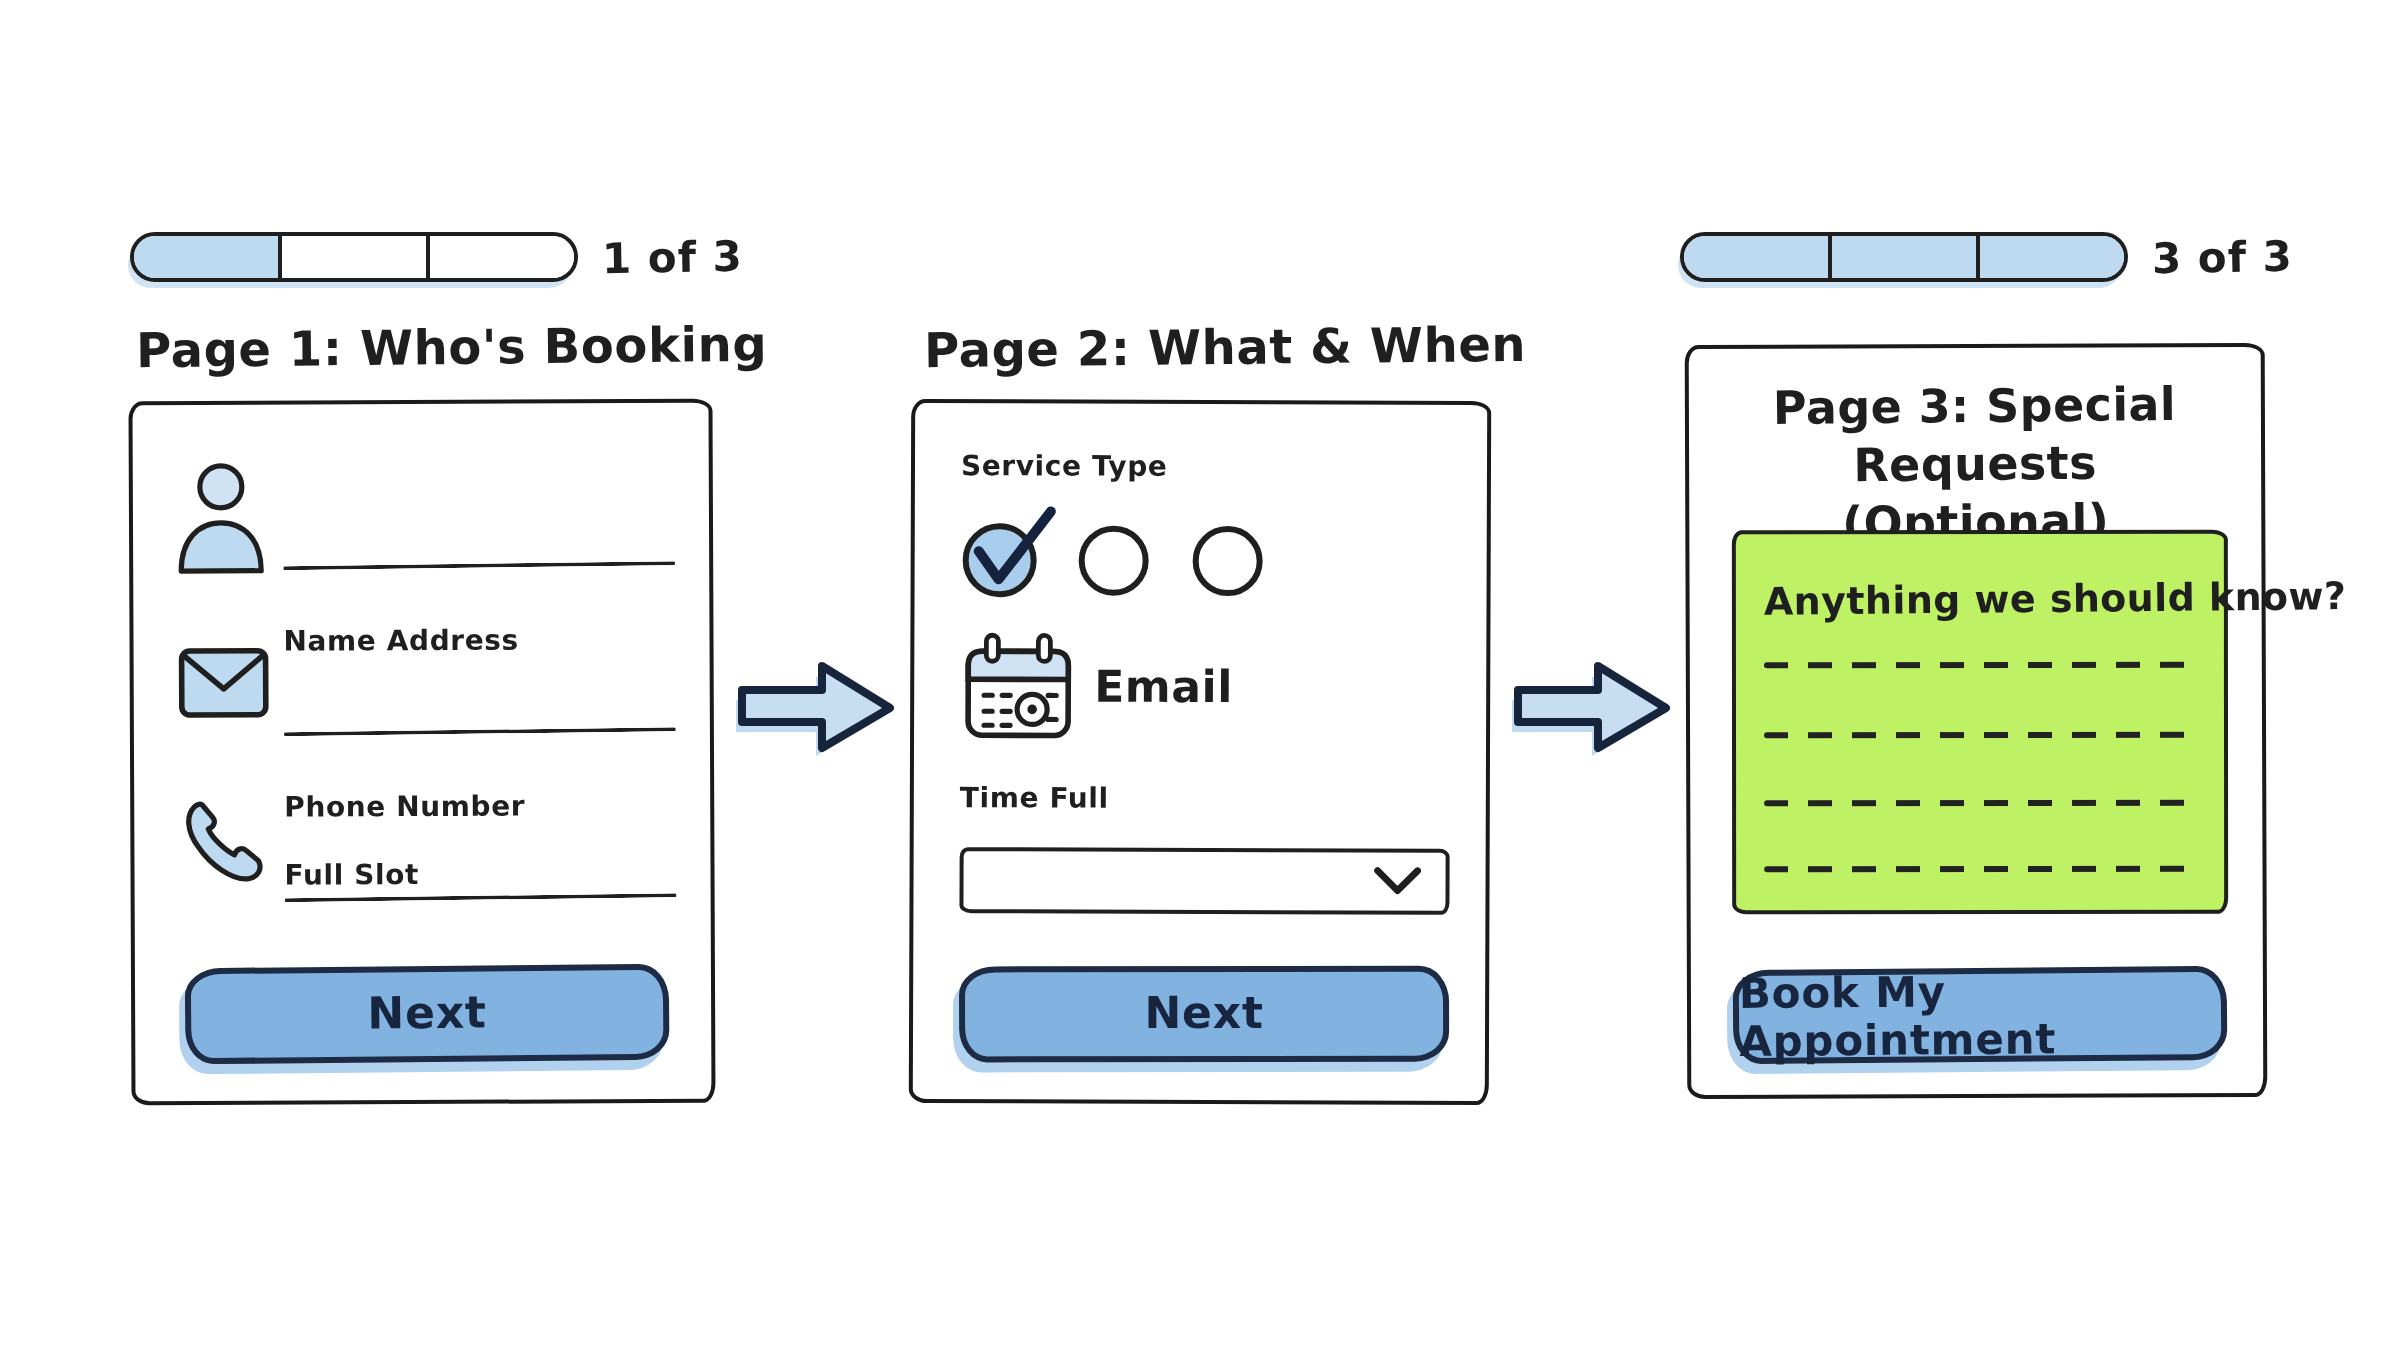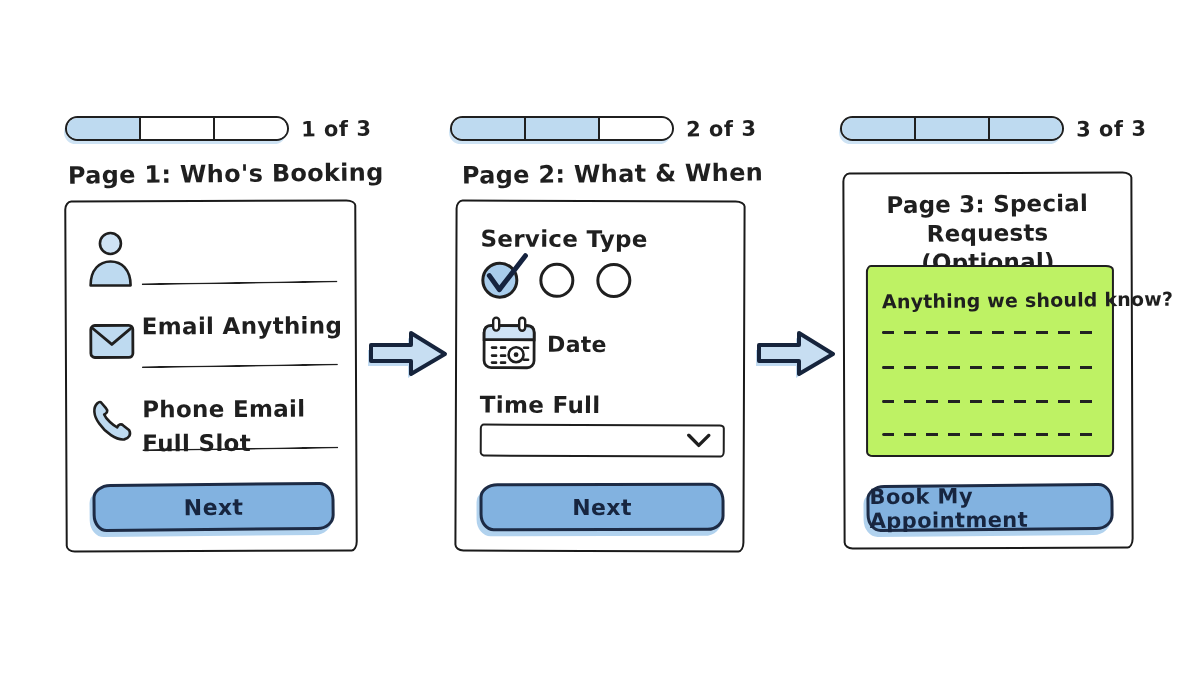--- a/index.html
+++ b/index.html
@@ -19,21 +19,21 @@
 
   .panel-title { position:absolute; font-size:24px; font-weight:700; letter-spacing:.3px;
                  transform:rotate(-0.6deg); white-space:nowrap; }
 
   .sketch-box { position:absolute; background:#fff; border:2.5px solid #1a1a1a;
                 border-radius:7px 10px 6px 9px / 9px 6px 10px 7px; }
   .box-1 { transform:rotate(-0.25deg); }
   .box-2 { transform:rotate(0.2deg); }
   .box-3 { transform:rotate(-0.2deg); }
 
-  .field-label { position:absolute; font-size:23px; font-weight:600; letter-spacing:.3px; white-space:nowrap; }
+  .field-label { position:absolute; font-size:14px; font-weight:600; letter-spacing:.3px; white-space:nowrap; }
   .underline { position:absolute; height:0; border-bottom:2.5px solid #1f1f1f;
                transform:rotate(-0.5deg); border-radius:2px; }
   .icon { position:absolute; }
 
   .btn { position:absolute; display:flex; align-items:center; justify-content:center;
          background:#82b2e0; border:3px solid #1d2b45; color:#17253f;
          border-radius:18px 15px 17px 14px / 14px 18px 15px 17px;
          font-size:22px; font-weight:700; letter-spacing:.4px; cursor:pointer;
          box-shadow:-3px 5px 0 0 rgba(169,205,236,.9); transform:rotate(-0.3deg); }
 
@@ -77,45 +77,37 @@
       <circle cx="24" cy="13" r="10.5" fill="#cfe3f5" stroke="#1f1f1f" stroke-width="2.6"></circle>
       <path d="M4 55 C4 39 13 31 24 31 C35 31 44 39 44 55 Z" fill="#bedaf0" stroke="#1f1f1f" stroke-width="2.6" stroke-linejoin="round"></path>
     </svg>
     <div class="field-label" style="left:75px; top:228px;">Full Slot</div>
     <div class="underline" style="left:75px; top:80px; width:196px;"></div>
 
     <svg class="icon" style="left:21px; top:120px;" width="48" height="38" viewBox="0 0 48 38">
       <rect x="3" y="3" width="42" height="32" rx="4" fill="#bedaf0" stroke="#1f1f1f" stroke-width="2.8"></rect>
       <path d="M5 6 L24 22 L43 6" fill="none" stroke="#1f1f1f" stroke-width="2.8" stroke-linejoin="round" stroke-linecap="round"></path>
     </svg>
-    <div class="field-label" style="left:75px; top:111px;">Email Anything</div>
+    <div class="field-label" style="left:75px; top:111px;">Name Address</div>
     <div class="underline" style="left:75px; top:163px; width:196px;"></div>
 
     <svg class="icon" style="left:23px; top:196px;" width="46" height="50" viewBox="0 0 46 50">
       <path d="M7 5 C3 9 3 17 9 25 C15 34 26 42 34 41 C39 40 41 36 39 32 L33 27 C31 25 28 26 27 29 C23 27 16 21 14 16 C17 15 18 12 16 10 L11 4 C10 3 8 4 7 5 Z" fill="#bedaf0" stroke="#1f1f1f" stroke-width="2.6" stroke-linejoin="round"></path>
     </svg>
-    <div class="field-label" style="left:75px; top:194px;">Phone Email</div>
+    <div class="field-label" style="left:75px; top:194px;">Phone Number</div>
     <div class="underline" style="left:75px; top:246px; width:196px;"></div>
 
     <div class="btn" style="left:25px; top:281px; width:242px; height:48px;">Next</div>
   </div>
 
   <svg class="arrow" style="left:368px; top:330px;" width="82" height="54" viewBox="0 0 82 54">
     <polygon points="0,20 40,20 40,8 72,28 40,48 40,36 0,36" fill="#b5d4ee" opacity="0.85"></polygon>
     <polygon points="3,15 43,15 43,3 77,24 43,44 43,31 3,31" fill="#c7def2" stroke="#16243c" stroke-width="4" stroke-linejoin="round"></polygon>
   </svg>
 
-  <div class="progress-row" style="left:450px; top:116px;">
-    <div class="pbar">
-      <div class="pseg filled"></div>
-      <div class="pseg filled"></div>
-      <div class="pseg"></div>
-    </div>
-    <div class="plabel">2 of 3</div>
-  </div>
 
   <div class="panel-title" style="left:462px; top:160px;">Page 2: What &amp; When</div>
 
   <div class="sketch-box box-2" style="left:455px; top:200px; width:290px; height:352px;">
 
     <div class="field-label" style="left:23px; top:24px;">Service Type</div>
 
     <div class="radio checked" style="left:24px; top:60px; width:37px; height:37px;"></div>
     <svg class="check-svg" style="left:28px; top:48px;" width="44" height="46" viewBox="0 0 44 46">
       <path d="M4 26 L14 40 L40 6" fill="none" stroke="#15233f" stroke-width="5" stroke-linecap="round" stroke-linejoin="round"></path>
@@ -134,21 +126,21 @@
           <line x1="44" y1="32" x2="48" y2="32"></line>
         <line x1="12" y1="40" x2="16" y2="40"></line>
           <line x1="21" y1="40" x2="25" y2="40"></line>
         <line x1="12" y1="47" x2="16" y2="47"></line>
           <line x1="21" y1="47" x2="25" y2="47"></line>
           <line x1="44" y1="44" x2="48" y2="44"></line>
       </g>
       <circle cx="36" cy="39" r="7.5" fill="#ffffff" stroke="#1f1f1f" stroke-width="2.6"></circle>
       <circle cx="36" cy="39" r="2.4" fill="#1f1f1f"></circle>
     </svg>
-    <div class="field-label" style="left:90px; top:130px; font-size:22px;">Date</div>
+    <div class="field-label" style="left:90px; top:130px; font-size:22px;">Email</div>
 
     <div class="field-label" style="left:23px; top:190px;">Time Full</div>
     <div class="dropdown" style="left:23px; top:222px; width:245px; height:33px;">
       <svg width="24" height="15" viewBox="0 0 24 15">
         <path d="M2 2 L12 12 L22 2" fill="none" stroke="#1f1f1f" stroke-width="3.4" stroke-linecap="round" stroke-linejoin="round"></path>
       </svg>
     </div>
 
     <div class="btn" style="left:23px; top:281px; width:245px; height:48px;">Next</div>
   </div>

